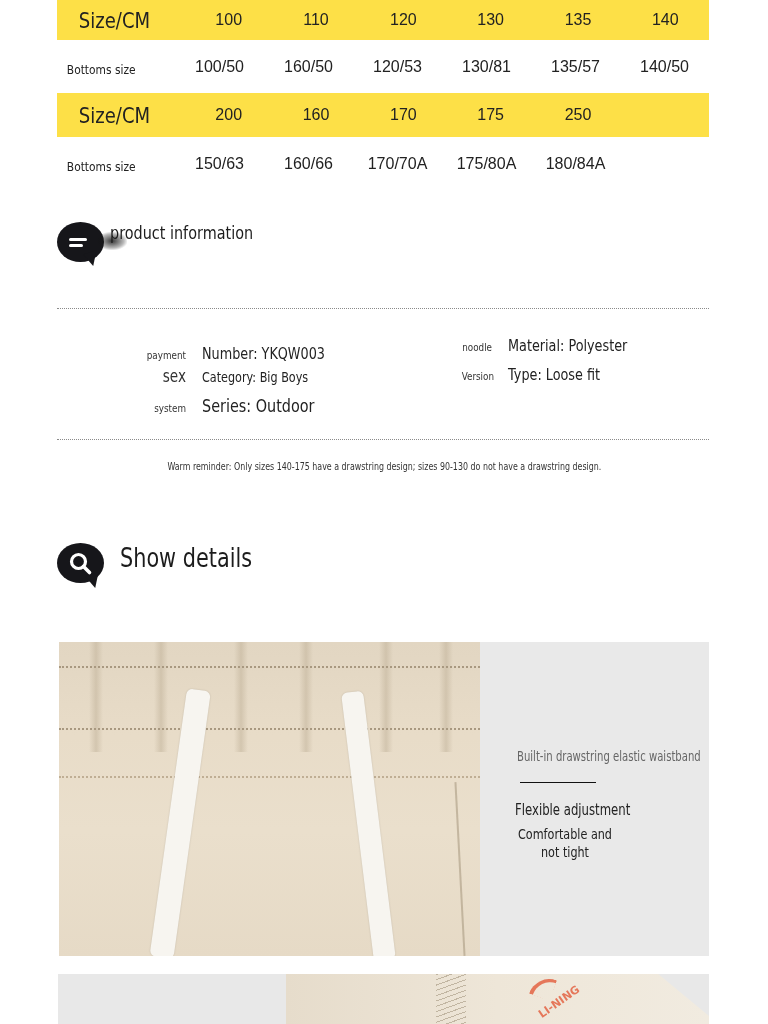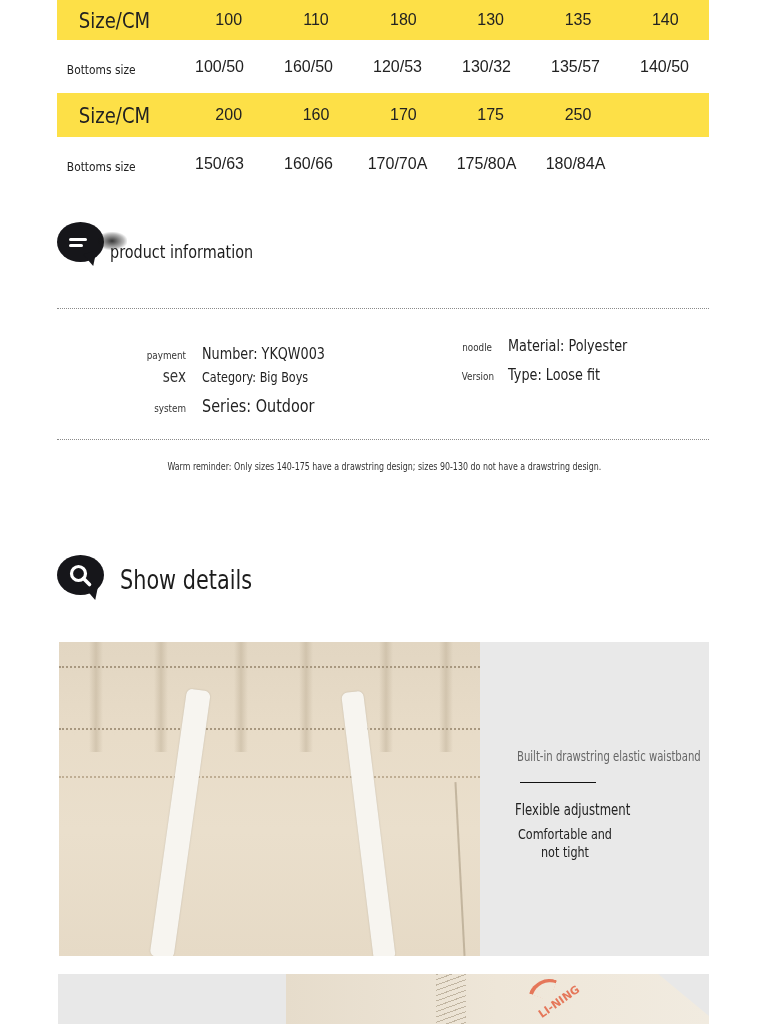--- a/index.html
+++ b/index.html
@@ -11,33 +11,33 @@
     .srow { position: relative; height: 48px; display: flex; align-items: center; }
     .srow.head { background: #fde047; height: 40px; padding-left: 12px; }
     .srow.head.first { height: 40px; }
     .srow .lbl { width: 118px; padding-left: 12px; }
     .srow.head .lbl { font-family: "DejaVu Sans", sans-serif; font-size: 22px; color: #222; transform: scaleX(0.82); transform-origin: left center; letter-spacing: 0px; white-space: nowrap; }
     .srow.sub .lbl { font-family: "DejaVu Sans", sans-serif; font-size: 13px; color: #222; transform: scaleX(0.82); transform-origin: left center; white-space: nowrap; padding-top: 6px; }
     .srow .cell { width: 89px; text-align: center; font-family: "Liberation Sans", sans-serif; font-size: 16px; color: #222; white-space: nowrap; }
     .srow.sub .cell { font-size: 16px; }
 
     
-    .sec-head { position: absolute; left: 57px; display: flex; align-items: flex-end; }
+    .sec-head { position: absolute; left: 57px; display: flex; align-items: flex-start; }
     .bubble { position: relative; width: 47px; height: 40px; }
     .bubble .disc { position: absolute; left: 0; top: 0; width: 47px; height: 40px; border-radius: 50%; background: #16161a; }
     .bubble .tail { position: absolute; left: 28px; top: 30px; width: 0; height: 0; border-left: 6px solid transparent; border-right: 8px solid transparent; border-top: 14px solid #16161a; transform: rotate(-18deg); }
     .sec-title { font-family: "DejaVu Sans", sans-serif; color: #1c1c1c; transform: scaleX(0.8); transform-origin: left center; white-space: nowrap; }
 
     .sec1 { top: 222px; }
     .sec1 .sec-title { font-size: 18px; margin-left: 6px; position: relative; }
     .sec1 .smudge { position: absolute; left: 40px; top: 10px; width: 30px; height: 18px; background: radial-gradient(ellipse at center, rgba(20,20,20,0.85) 0%, rgba(20,20,20,0.3) 55%, rgba(20,20,20,0) 75%); }
     .lines-icon { position: absolute; left: 12px; top: 16px; }
     .lines-icon span { display: block; height: 3px; background: #fff; border-radius: 2px; margin-bottom: 3px; }
 
-    .sec2 { top: 543px; margin-top: 12px; }
+    .sec2 { top: 543px; }
     .sec2 .sec-title { font-size: 26px; margin-left: 16px; }
 
     
     .dotted { position: absolute; left: 57px; width: 652px; height: 0; border-top: 1px dotted #8a8a8a; }
     .info-item { position: absolute; display: flex; align-items: baseline; }
     .info-key { font-family: "DejaVu Sans", sans-serif; color: #333; text-align: right; transform: scaleX(0.8); transform-origin: right center; white-space: nowrap; }
     .info-val { font-family: "DejaVu Sans", sans-serif; color: #222; white-space: nowrap; transform: scaleX(0.8); transform-origin: left center; }
 
     .reminder { position: absolute; left: 0; width: 768px; top: 460px; text-align: center; font-family: "DejaVu Sans", sans-serif; font-size: 11px; color: #333; }
     .reminder span { display: inline-block; transform: scaleX(0.72); transform-origin: center; white-space: nowrap; }
@@ -64,31 +64,31 @@
     .brand-swoosh { position: absolute; left: 240px; top: 2px; width: 22px; height: 22px; border-left: 4px solid #e5775a; border-top: 3px solid #e5775a; border-radius: 100% 0 0 0; transform: rotate(20deg); }
   </style>
 </head>
 <body>
 
 <div class="size-table">
   <div class="srow head first">
     <div class="lbl">Size/CM</div>
     <div class="cell">100</div>
     <div class="cell">110</div>
-    <div class="cell">180</div>
+    <div class="cell">120</div>
     <div class="cell">130</div>
     <div class="cell">135</div>
     <div class="cell">140</div>
   </div>
   <div class="srow sub" style="height:53px;">
     <div class="lbl">Bottoms size</div>
     <div class="cell">100/50</div>
     <div class="cell">160/50</div>
     <div class="cell">120/53</div>
-    <div class="cell">130/32</div>
+    <div class="cell">130/81</div>
     <div class="cell">135/57</div>
     <div class="cell">140/50</div>
   </div>
   <div class="srow head" style="height:44px;">
     <div class="lbl">Size/CM</div>
     <div class="cell">200</div>
     <div class="cell">160</div>
     <div class="cell">170</div>
     <div class="cell">175</div>
     <div class="cell">250</div>

